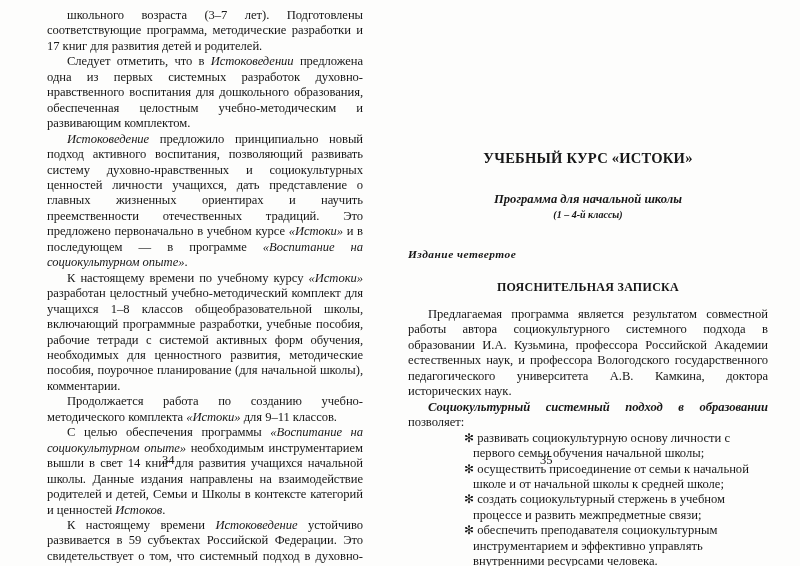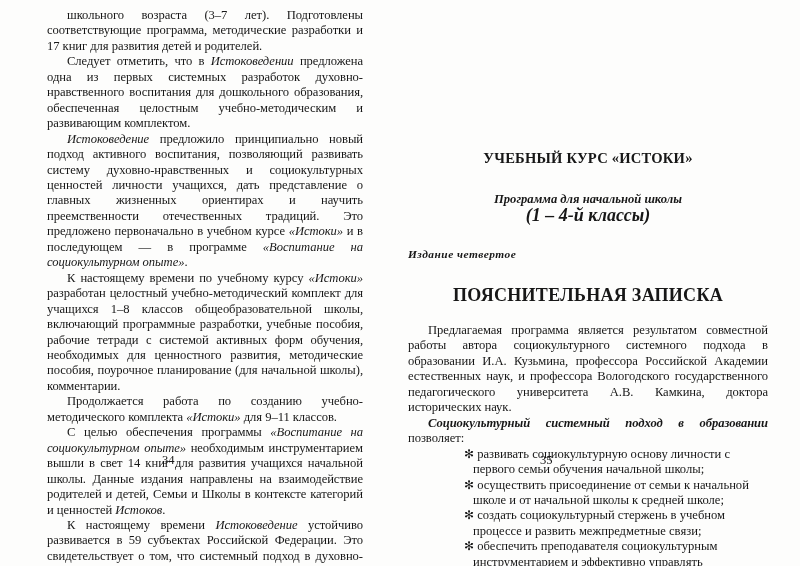--- a/index.html
+++ b/index.html
@@ -82,40 +82,40 @@
     margin: 8px;
     text-align: center;
     font-style: italic;
     font-weight: bold;
     font-size: 12.6px;
     line-height: 16px;
     padding-top: 15px;
   }
   .program-line .l2 {
     display: block;
-    font-size: 18px;
+    font-size: 10px;
   }
 
   .edition {
     margin: 0;
     text-align: left;
     font-style: italic;
     font-size: 11.4px;
     line-height: 15px;
     padding-top: 16px;
     padding-right: 10px;
     letter-spacing: 0.5px;
     font-weight: bold;
   }
 
   .section-title {
-    margin: 8px;
+    margin: 0;
     text-align: center;
     font-weight: bold;
-    font-size: 18px;
+    font-size: 12px;
     line-height: 16px;
     padding-top: 17px;
     letter-spacing: 0.3px;
   }
 
   .after-title { padding-top: 12px; }
 
   ul.bullets {
     list-style: none;
     margin: 0;

